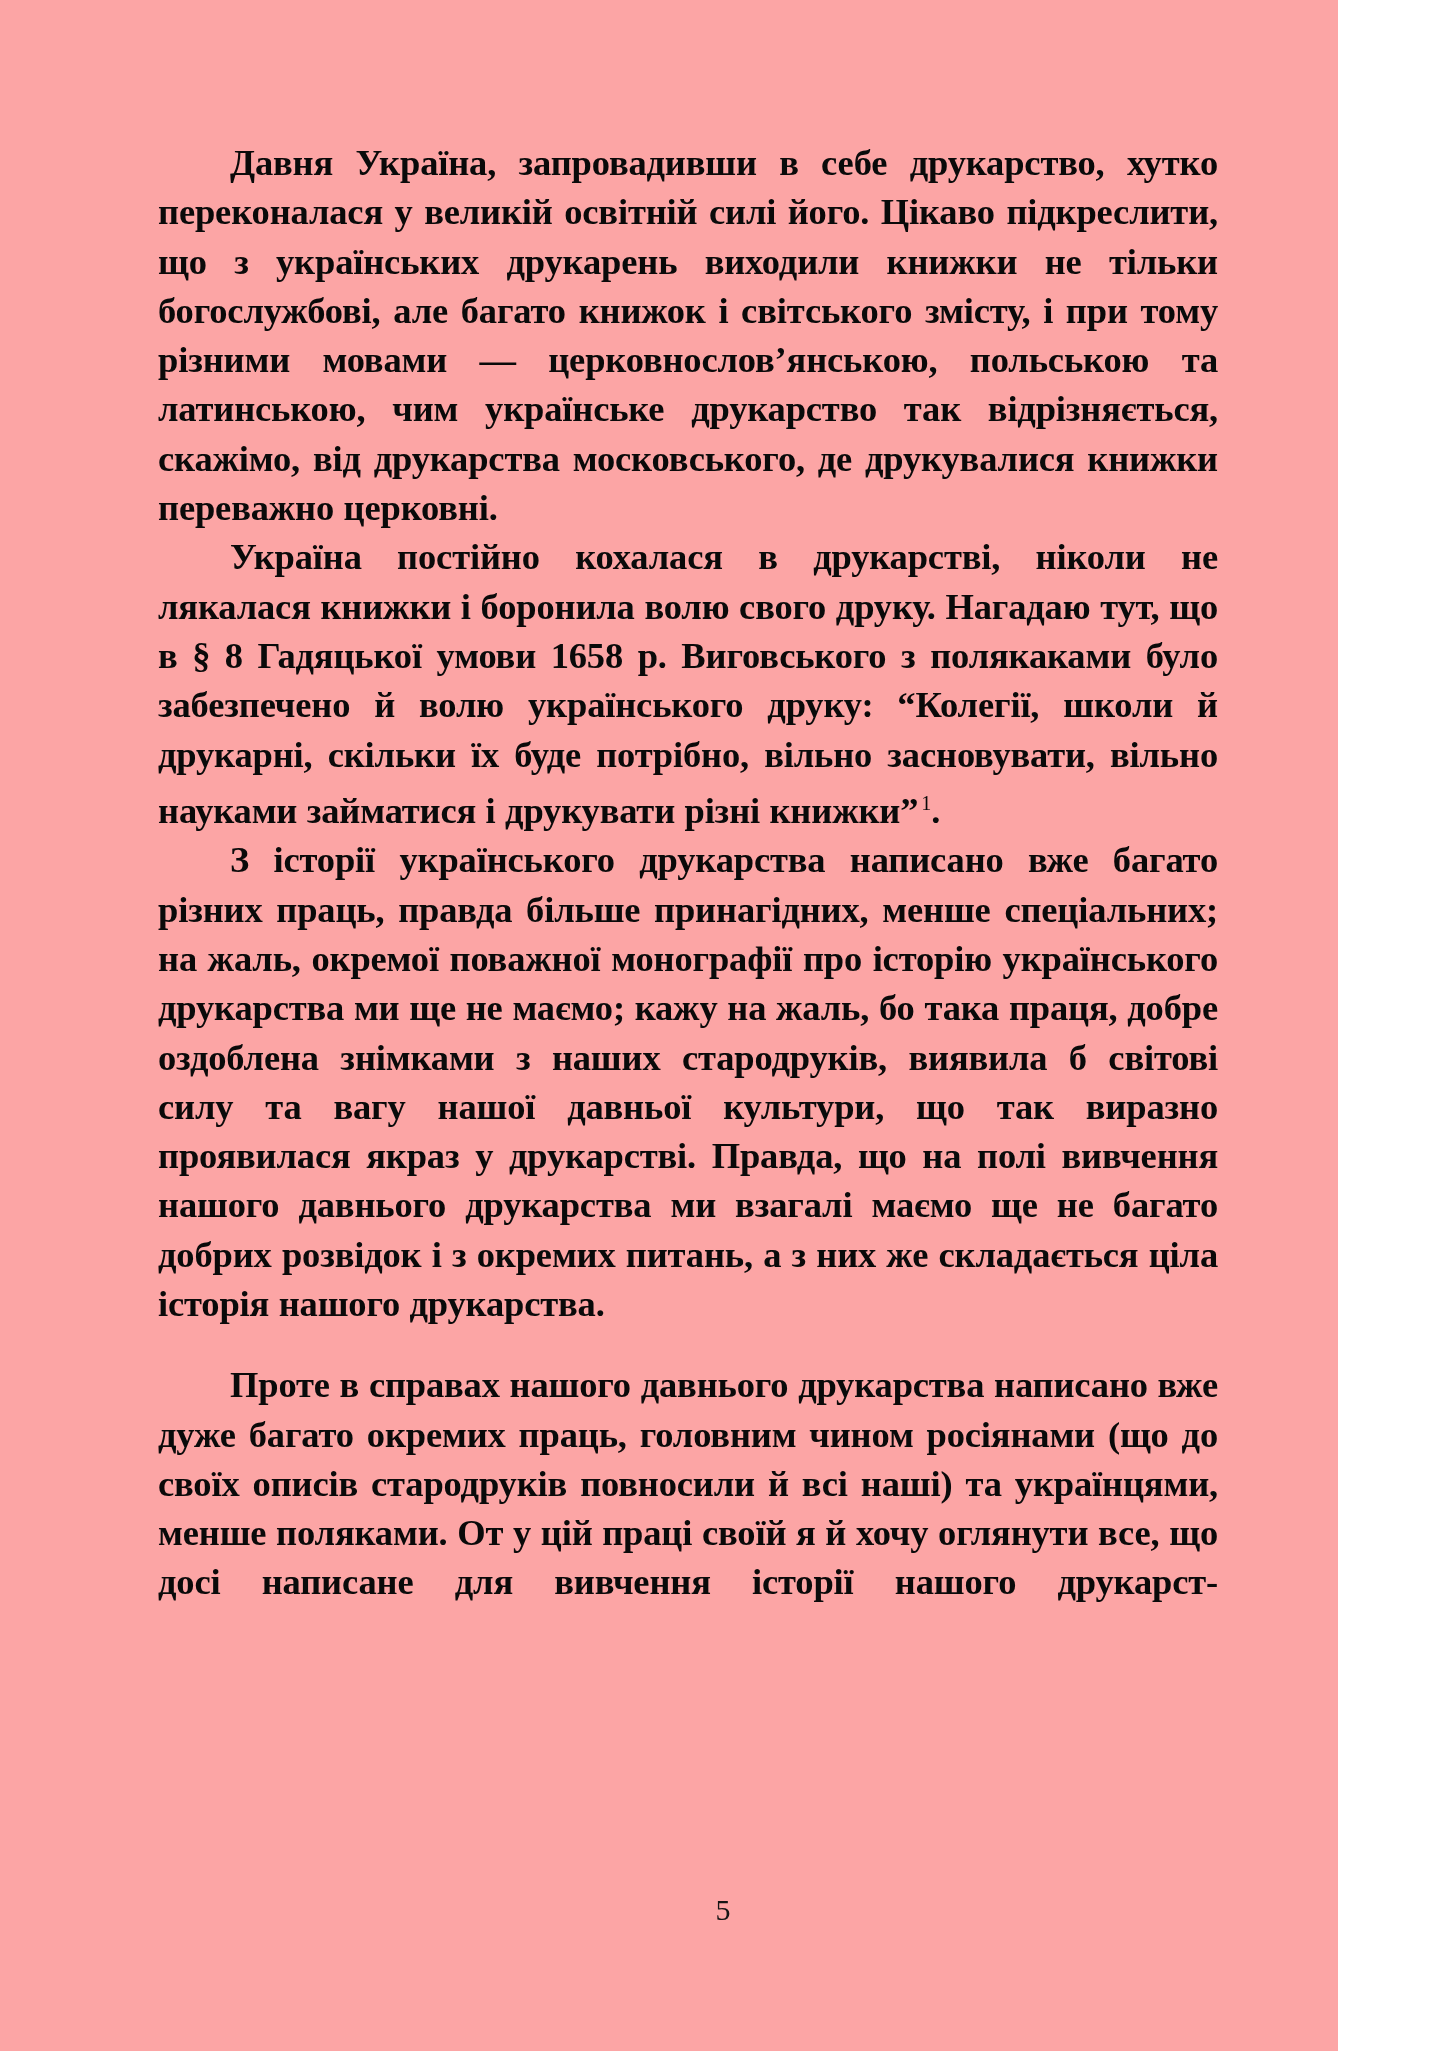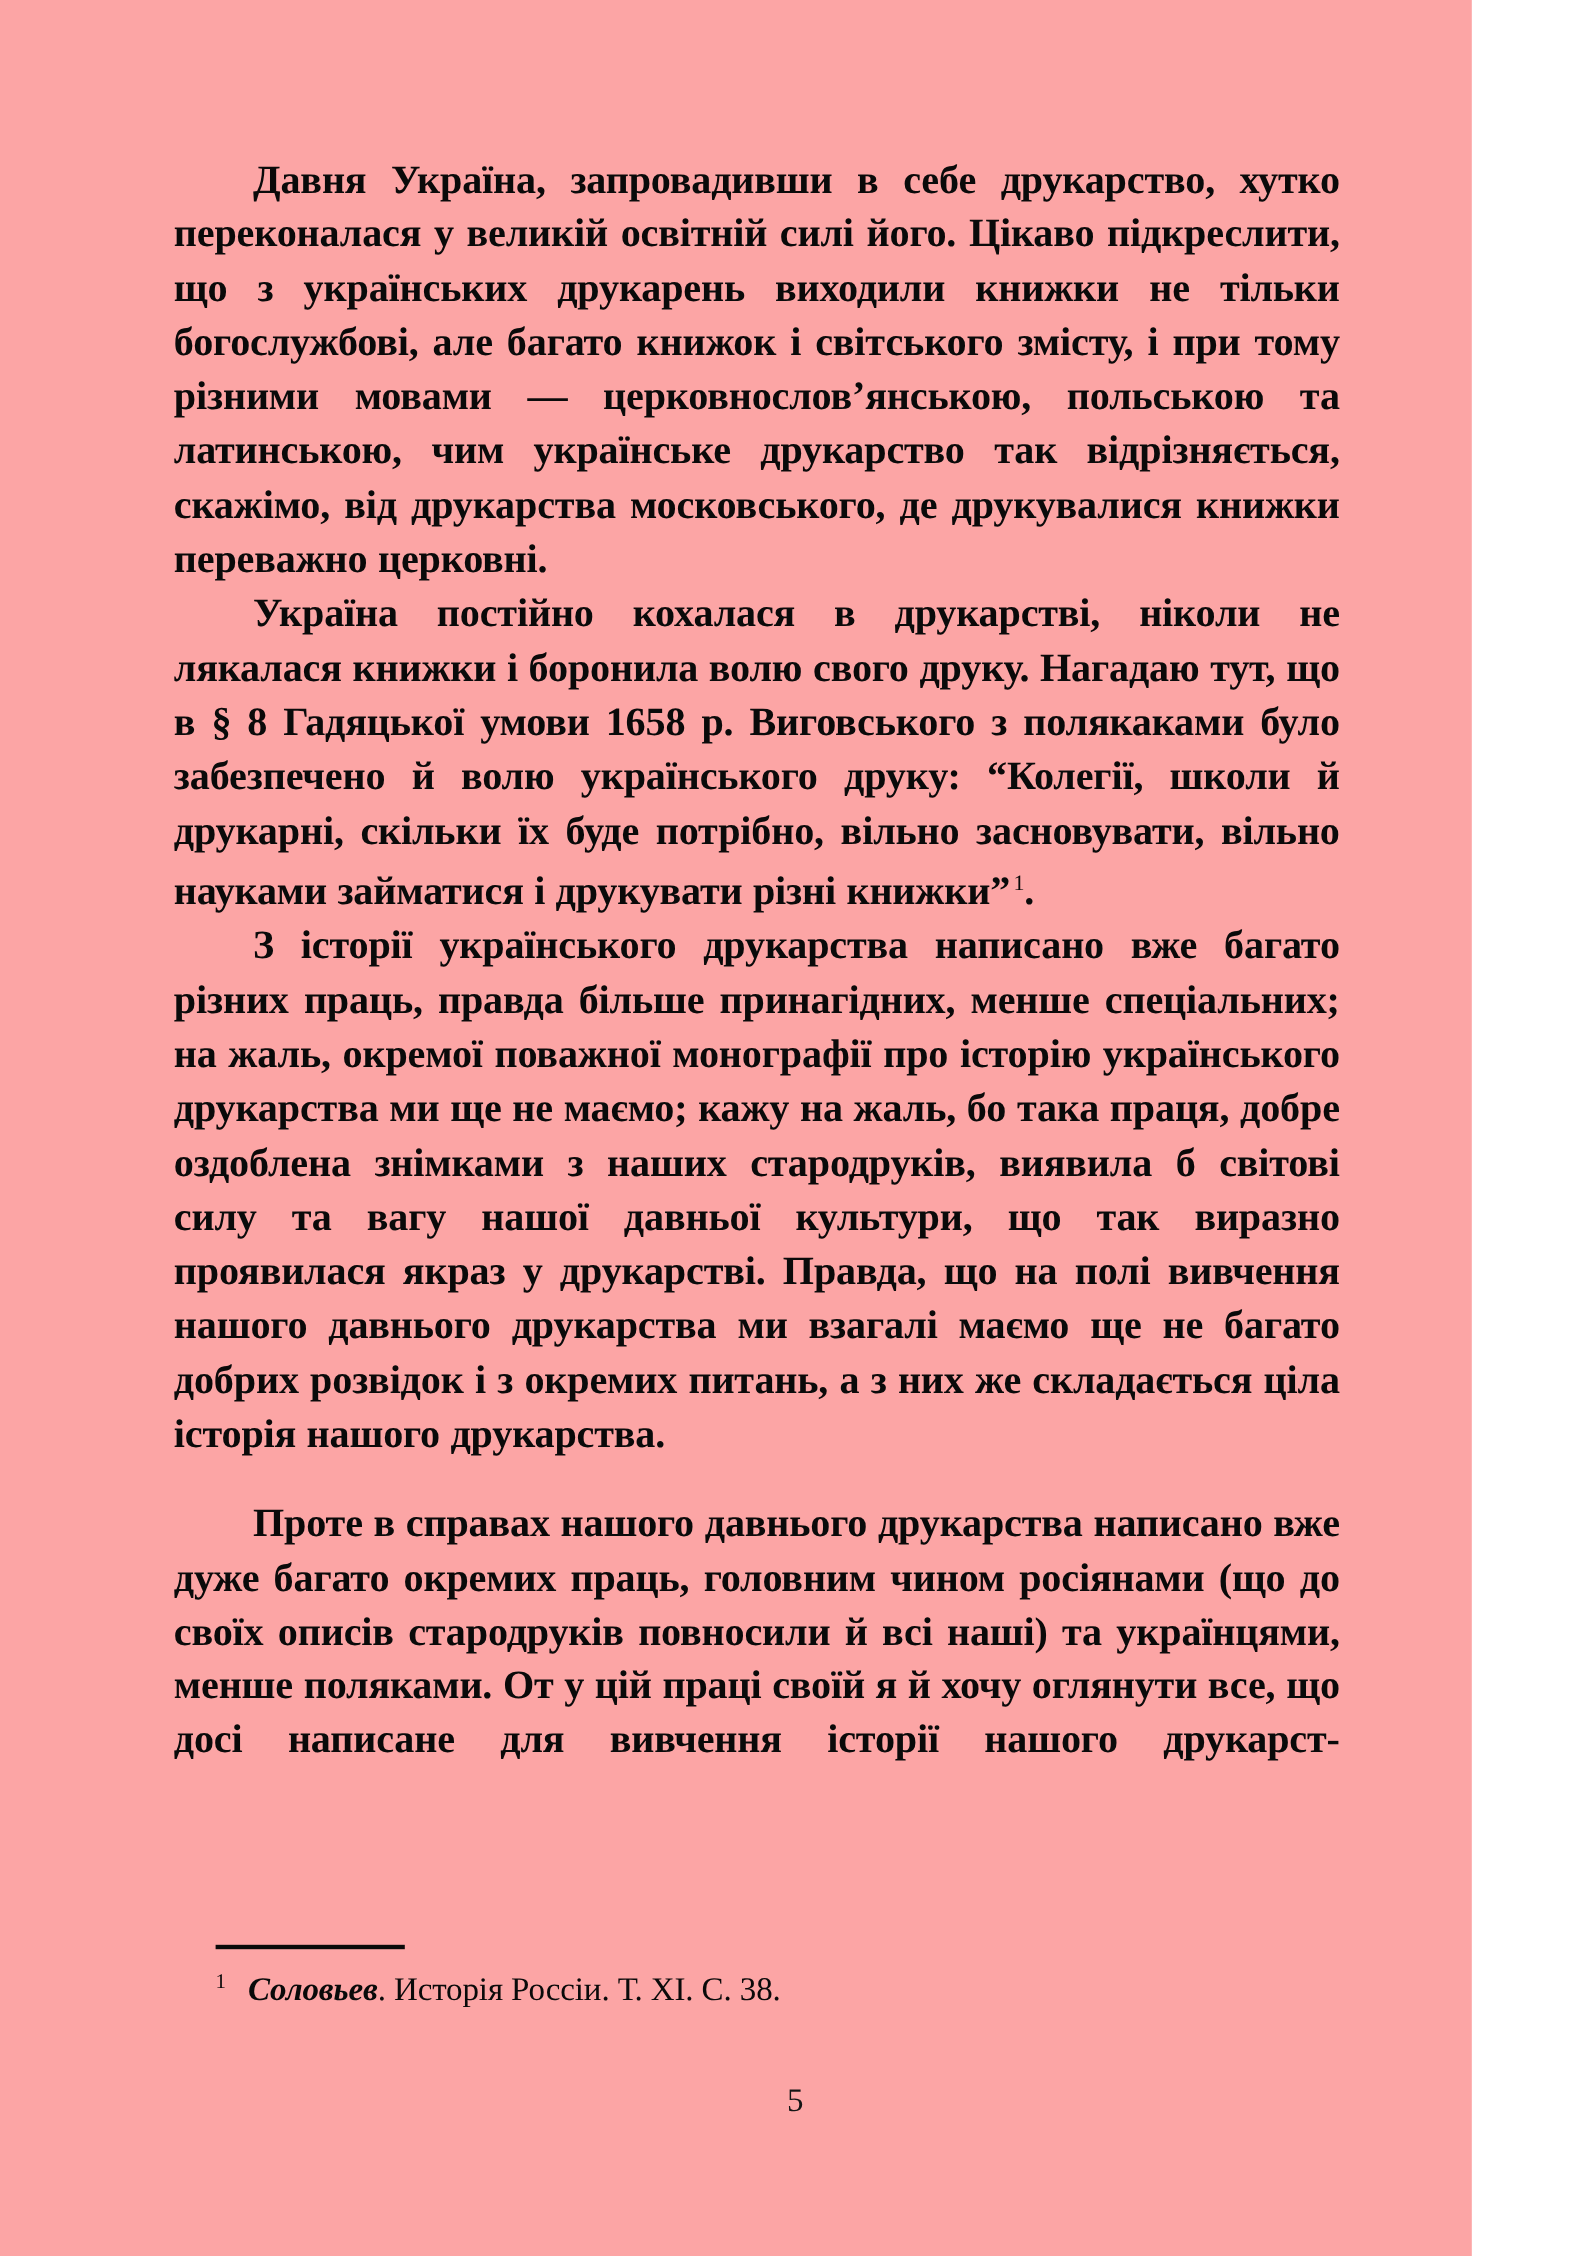--- a/index.html
+++ b/index.html
@@ -96,20 +96,16 @@
     <p class="para">Давня Україна, запровадивши в себе друкарство, хутко переконалася у великій освітній силі його. Цікаво підкреслити, що з українських друкарень виходили книжки не тільки богослужбові, але багато книжок і світського змісту, і при тому різними мовами — церковнослов’янською, польською та латинською, чим українське друкарство так відрізняється, скажімо, від друкарства московського, де друкувалися книжки переважно церковні.</p>
 
     <p class="para"><span>Україна постійно кохалася в друкарстві, ніколи не лякалася книжки і боронила волю свого друку. Нагадаю тут, що в § 8  Гадяцької умови 1658 р. Виговського  з полякаками було забезпечено й волю українського друку: “Колегії, школи й друкарні, скільки їх буде потрібно, вільно засновувати, вільно науками займатися і друкувати різні книжки”</span><span class="sup-ref">1</span><span>.</span></p>
 
     <p class="para">З історії українського друкарства написано вже багато різних праць, правда більше принагідних, менше спеціальних; на жаль, окремої поважної монографії про історію українського друкарства ми ще не маємо; кажу на жаль, бо така праця, добре оздоблена знімками з наших стародруків, виявила б світові силу та вагу нашої давньої культури, що так виразно проявилася якраз у друкарстві. Правда, що на полі вивчення нашого давнього друкарства ми взагалі маємо ще не багато добрих розвідок і з окремих питань, а з них же складається ціла історія нашого друкарства.</p>
 
     <p class="para last-justified">Проте  в справах нашого давнього друкарства написано вже дуже багато окремих праць, головним чином росіянами (що до своїх описів стародруків повносили й всі наші) та українцями, менше поляками. От у цій праці своїй я й хочу оглянути все, що досі написане для вивчення історії нашого друкарст-</p>
 
   </div>
 
-  <div class="footnote-area">
-    <div class="footnote-rule"></div>
-    <p class="footnote"><span class="fn-marker">1</span><span class="fn-author">Соловьев</span><span>. Исторія Россіи. Т. XI. С. 38.</span></p>
-  </div>
 
   <div class="page-number">5</div>
 
 </div>
 
 </body></html>

